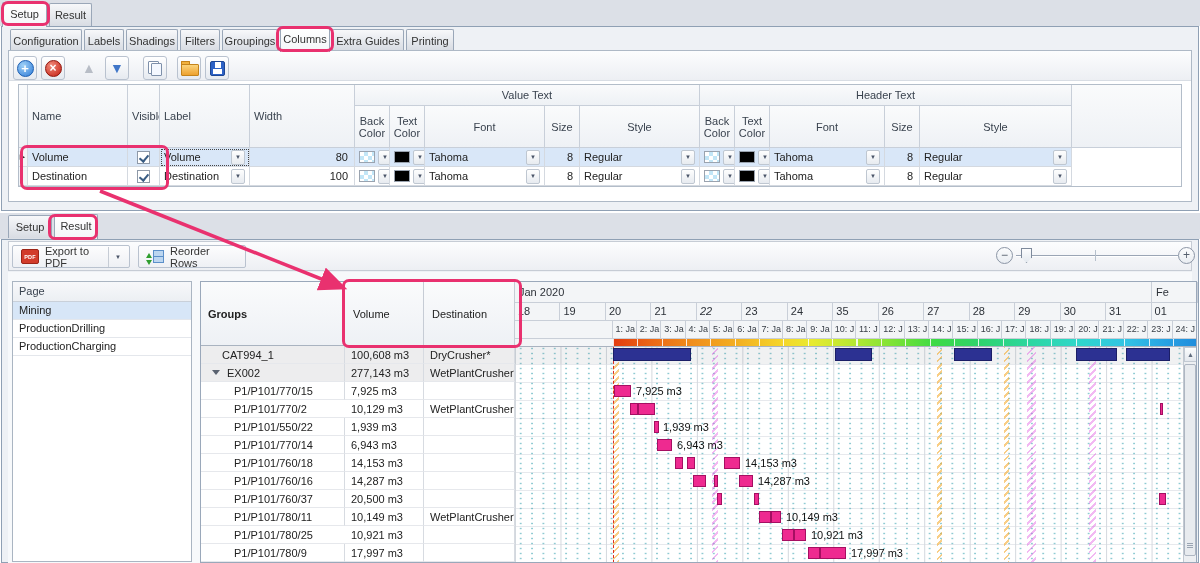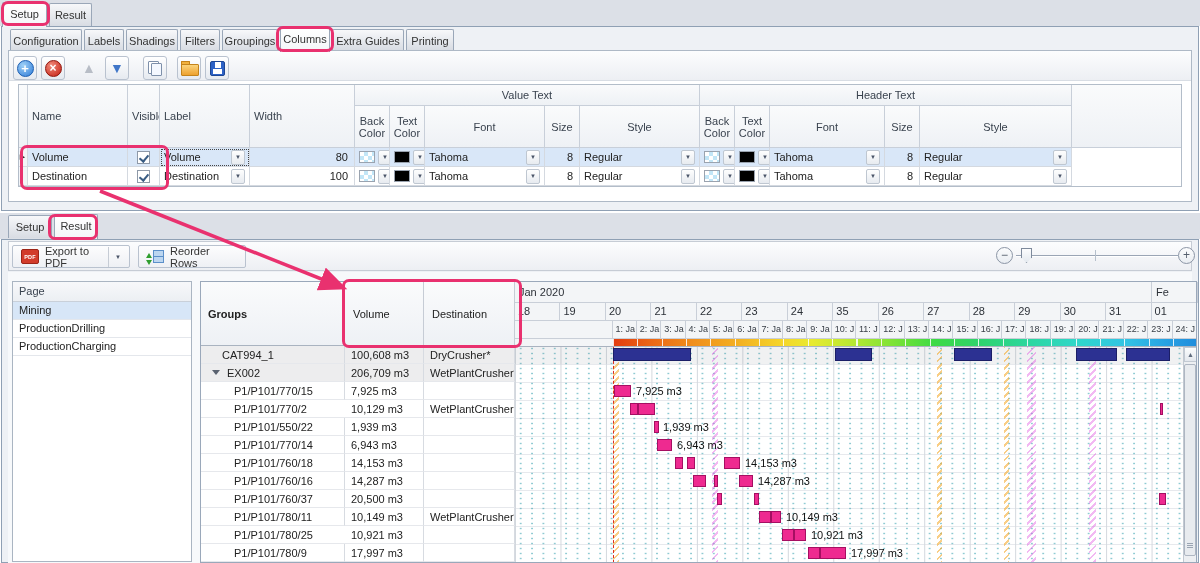--- a/index.html
+++ b/index.html
@@ -381,21 +381,21 @@
     <div class="pl-item" style="top: 338px;">ProductionCharging</div>
     <div class="rhc b" style="position: absolute; left: 200px; top: 282px; width: 145px; height: 64px;">Groups</div>
     <div class="rhc" style="position: absolute; left: 345px; top: 282px; width: 79px; height: 64px;">Volume</div>
     <div class="rhc" style="position: absolute; left: 424px; top: 282px; width: 91px; height: 64px;">Destination</div>
     <div class="tl-cell tl-month" style="position: absolute; left: 515px; top: 282px; width: 637px; height: 21px;">Jan 2020</div>
     <div class="tl-cell tl-month" style="position: absolute; left: 1152px; top: 282px; width: 46px; height: 21px;">Fe</div>
     <div class="tl-cell" style="position: absolute; left: 515px; top: 303px; width: 45.47px; height: 18px;">18</div>
     <div class="tl-cell" style="position: absolute; left: 560.47px; top: 303px; width: 45.47px; height: 18px;">19</div>
     <div class="tl-cell" style="position: absolute; left: 605.94px; top: 303px; width: 45.47px; height: 18px;">20</div>
     <div class="tl-cell" style="position: absolute; left: 651.41px; top: 303px; width: 45.47px; height: 18px;">21</div>
-    <div class="tl-cell" style="position: absolute; left: 696.88px; top: 303px; width: 45.47px; height: 18px;">22</div>
+    <div class="tl-cell" style="position: absolute; left: 696.88px; top: 303px; width: 45.47px; height: 18px; font-style: italic;">22</div>
     <div class="tl-cell" style="position: absolute; left: 742.35px; top: 303px; width: 45.47px; height: 18px;">23</div>
     <div class="tl-cell" style="position: absolute; left: 787.82px; top: 303px; width: 45.47px; height: 18px;">24</div>
     <div class="tl-cell" style="position: absolute; left: 833.29px; top: 303px; width: 45.47px; height: 18px;">35</div>
     <div class="tl-cell" style="position: absolute; left: 878.76px; top: 303px; width: 45.47px; height: 18px;">26</div>
     <div class="tl-cell" style="position: absolute; left: 924.23px; top: 303px; width: 45.47px; height: 18px;">27</div>
     <div class="tl-cell" style="position: absolute; left: 969.7px; top: 303px; width: 45.47px; height: 18px;">28</div>
     <div class="tl-cell" style="position: absolute; left: 1015.17px; top: 303px; width: 45.47px; height: 18px;">29</div>
     <div class="tl-cell" style="position: absolute; left: 1060.64px; top: 303px; width: 45.47px; height: 18px;">30</div>
     <div class="tl-cell" style="position: absolute; left: 1106.11px; top: 303px; width: 45.47px; height: 18px;">31</div>
     <div class="tl-cell" style="position: absolute; left: 1151.58px; top: 303px; width: 45.47px; height: 18px;">01</div>
@@ -428,21 +428,21 @@
     <div class="grad" style="position: absolute; left: 612.5px; top: 339px; width: 584px; height: 7px;"></div>
     <div class="rc shade" style="position: absolute; left: 200px; top: 346px; width: 145px; height: 18px;">
       <div style="margin-left: 16px;">CAT994_1</div>
     </div>
     <div class="rc shade" style="position: absolute; left: 345px; top: 346px; width: 79px; height: 18px;">100,608 m3</div>
     <div class="rc shade" style="position: absolute; left: 424px; top: 346px; width: 91px; height: 18px;">DryCrusher*</div>
     <div class="rc shade" style="position: absolute; left: 200px; top: 364px; width: 145px; height: 18px;">
       <div class="chev" style="margin-left: 6px;"></div>
       <div style="margin-left: 2px;">EX002</div>
     </div>
-    <div class="rc shade" style="position: absolute; left: 345px; top: 364px; width: 79px; height: 18px;">206,709 m3</div>
+    <div class="rc shade" style="position: absolute; left: 345px; top: 364px; width: 79px; height: 18px;">277,143 m3</div>
     <div class="rc shade" style="position: absolute; left: 424px; top: 364px; width: 91px; height: 18px;">WetPlantCrusher*</div>
     <div class="rc" style="position: absolute; left: 200px; top: 382px; width: 145px; height: 18px;">
       <div style="margin-left: 28px;">P1/P101/770/15</div>
     </div>
     <div class="rc" style="position: absolute; left: 345px; top: 382px; width: 79px; height: 18px;">7,925 m3</div>
     <div class="rc" style="position: absolute; left: 424px; top: 382px; width: 91px; height: 18px;"></div>
     <div class="rc" style="position: absolute; left: 200px; top: 400px; width: 147px; height: 18px; align-items: center;">
       <div style="margin-left: 28px;">P1/P101/770/2</div>
     </div>
     <div class="rc" style="position: absolute; left: 345px; top: 400px; width: 79px; height: 18px;">10,129 m3</div>

